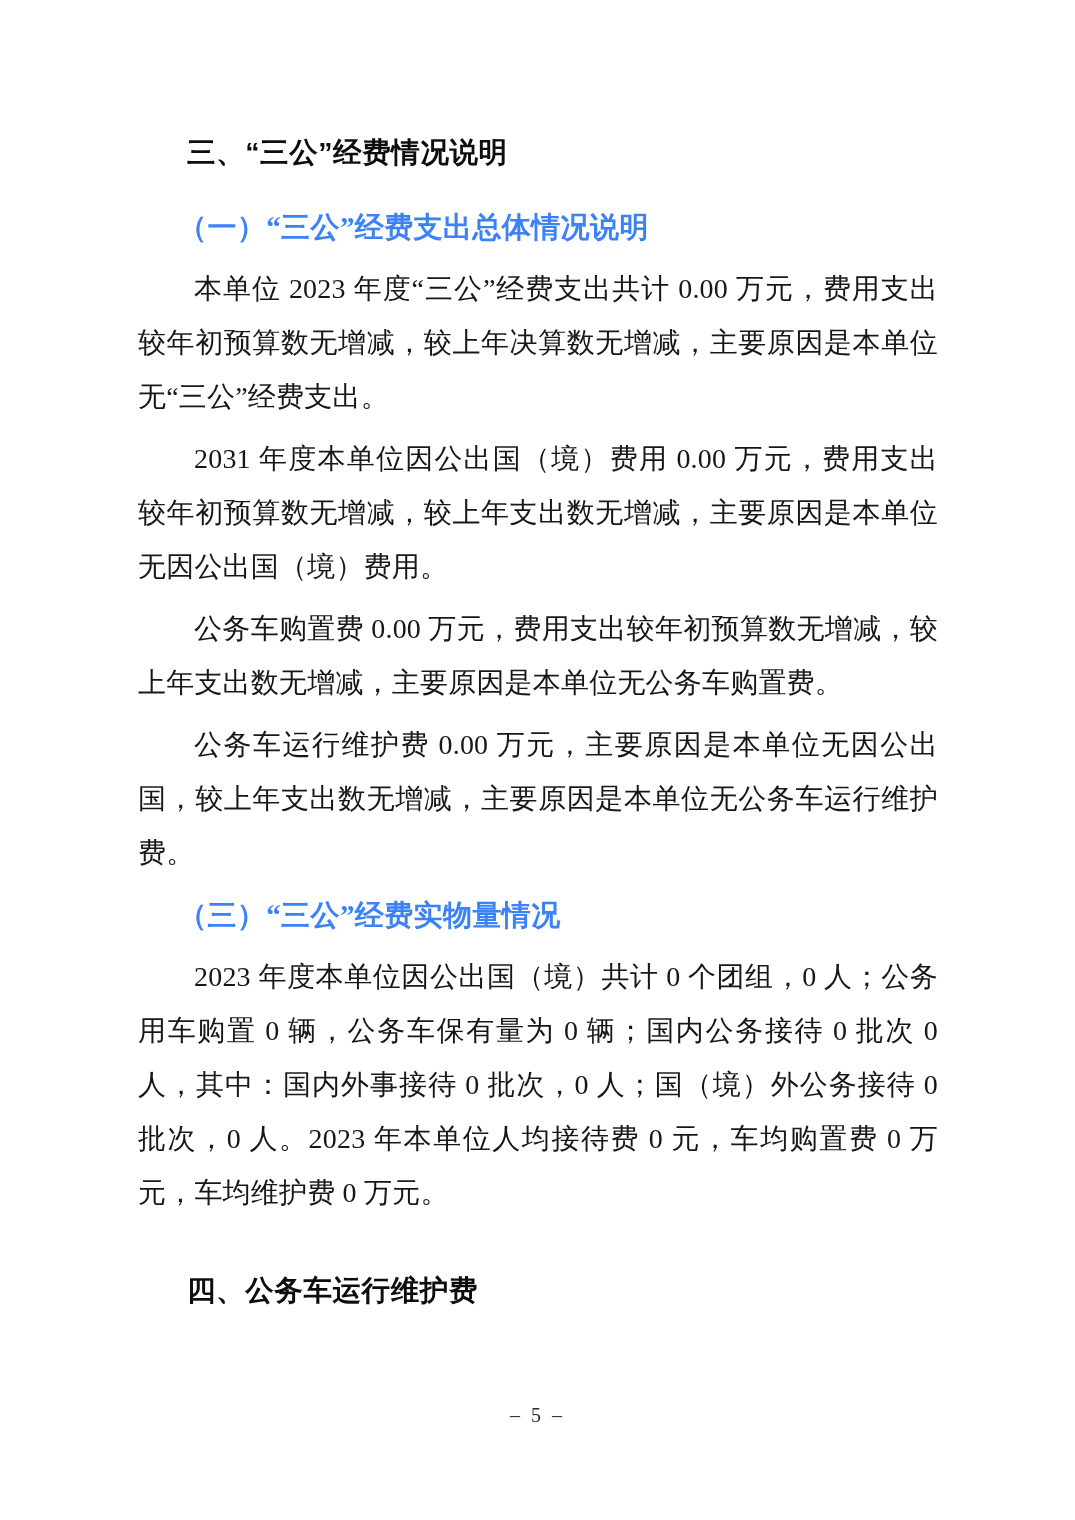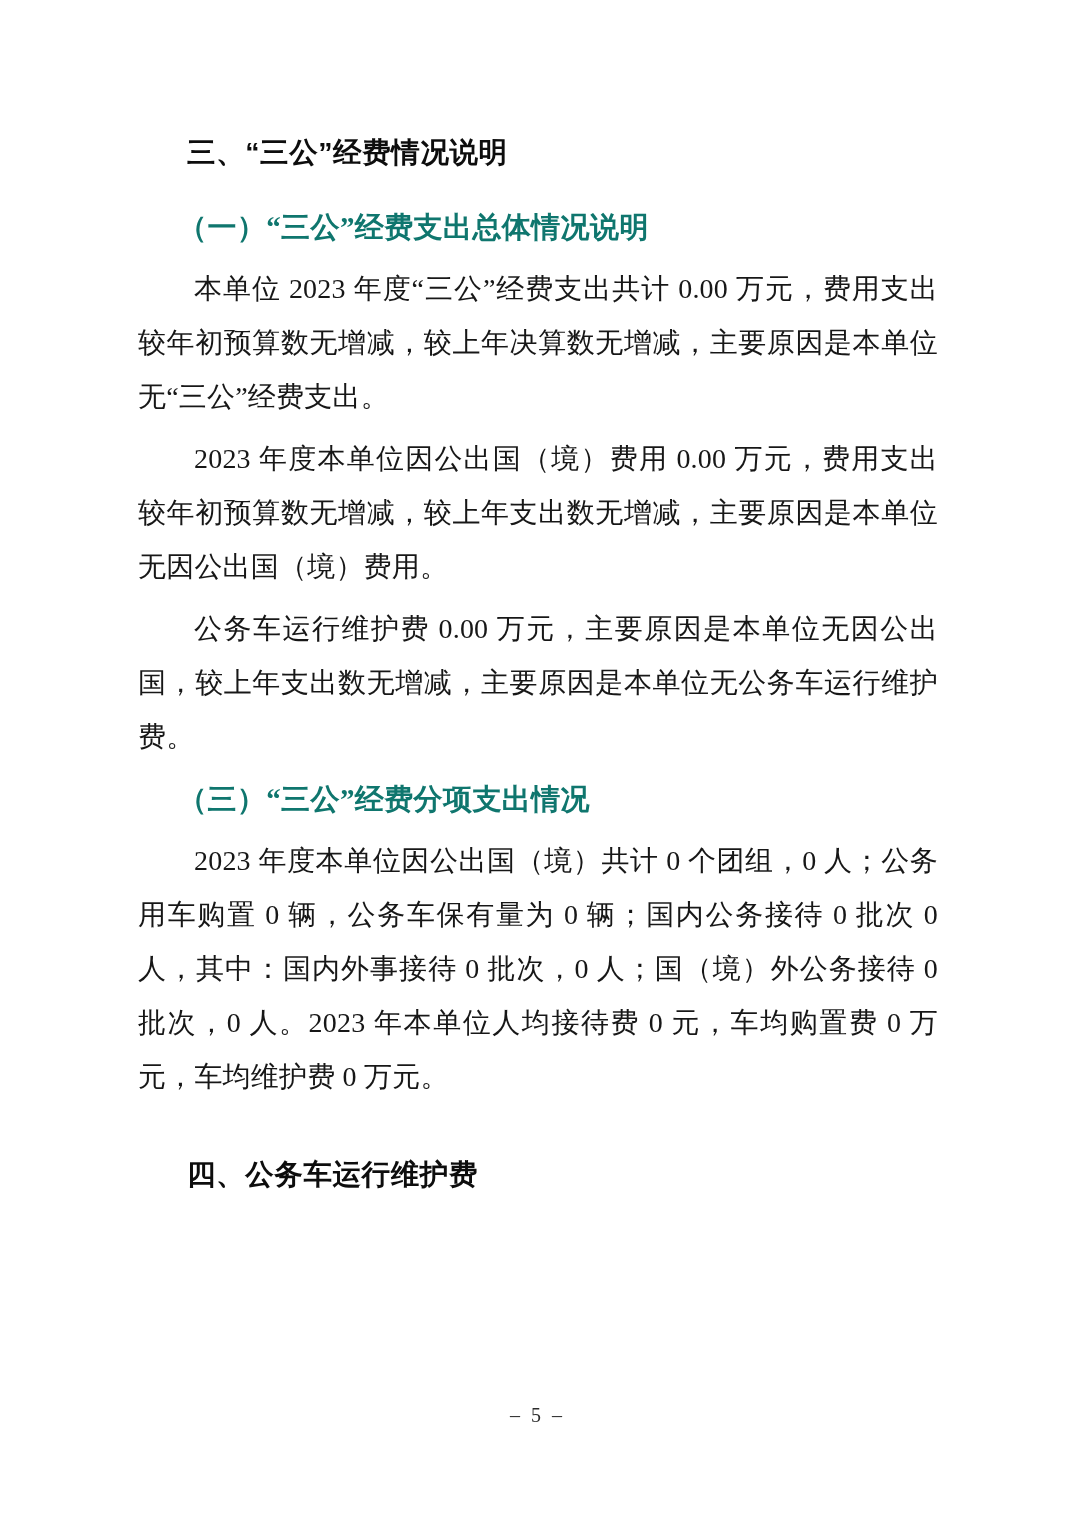--- a/index.html
+++ b/index.html
@@ -45,21 +45,21 @@
 
   
   .h2 {
     font-family: "Liberation Serif", "DejaVu Serif", serif;
     font-weight: 600;
     font-size: 29px;
     line-height: 54px;
     letter-spacing: 0.4px;
     text-indent: 48px;
     margin: 0;
-    color: #0f766e;
+    color: #3b82f6;
     white-space: nowrap;
   }
 
   
   .para {
     font-family: "Liberation Serif", "DejaVu Serif", serif;
     font-size: 28px;
     line-height: 54px;
     letter-spacing: 0.2px;
     text-indent: 56px;
@@ -95,27 +95,28 @@
 
     <h1 class="h1">三、“三公”经费情况说明</h1>
 
     <div class="gap-md"></div>
 
     <h2 class="h2">（一）“三公”经费支出总体情况说明</h2>
 
     <p class="para">本单位 2023 年度“三公”经费支出共计 0.00 万元，费用支出较年初预算数无增减，较上年决算数无增减，主要原因是本单位无“三公”经费支出。</p>
 
 
-    <p class="para">2023 年度本单位因公出国（境）费用 0.00 万元，费用支出较年初预算数无增减，较上年支出数无增减，主要原因是本单位无因公出国（境）费用。</p>
+    <p class="para">2031 年度本单位因公出国（境）费用 0.00 万元，费用支出较年初预算数无增减，较上年支出数无增减，主要原因是本单位无因公出国（境）费用。</p>
 
+    <p class="para">公务车购置费 0.00 万元，费用支出较年初预算数无增减，较上年支出数无增减，主要原因是本单位无公务车购置费。</p>
 
     <p class="para">公务车运行维护费 0.00 万元，主要原因是本单位无因公出国，较上年支出数无增减，主要原因是本单位无公务车运行维护费。</p>
 
 
-    <h2 class="h2">（三）“三公”经费分项支出情况</h2>
+    <h2 class="h2">（三）“三公”经费实物量情况</h2>
 
     <p class="para">2023 年度本单位因公出国（境）共计 0 个团组，0 人；公务用车购置 0 辆，公务车保有量为 0 辆；国内公务接待 0 批次 0 人，其中：国内外事接待 0 批次，0 人；国（境）外公务接待 0 批次，0 人。2023 年本单位人均接待费 0 元，车均购置费 0 万元，车均维护费 0 万元。</p>
 
     <div class="gap-sm"></div>
 
     <h1 class="h1 h1-spaced-top">四、公务车运行维护费</h1>
 
   </div>
 
   <div class="footer">– 5 –</div>

